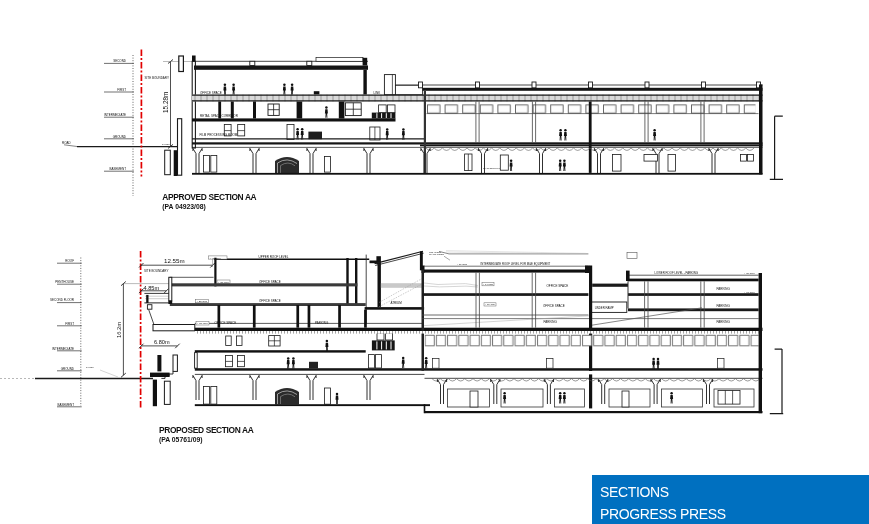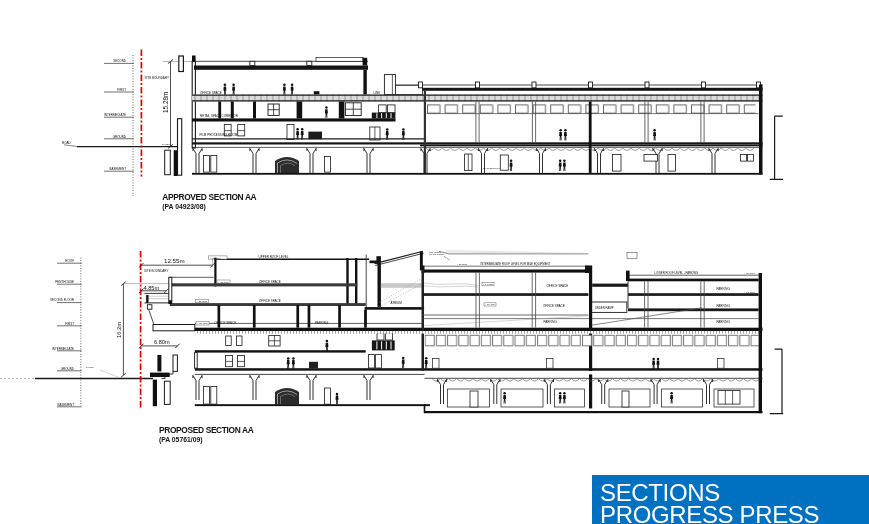--- a/index.html
+++ b/index.html
@@ -696,15 +696,15 @@
 <text x="162.3" y="209" font-size="6.8" font-weight="bold">(PA  04923/08)</text>
 
 <text x="159" y="433.4" font-size="8.4" font-weight="bold" letter-spacing="-0.35">PROPOSED SECTION AA</text>
 
 <text x="159" y="442.4" font-size="6.8" font-weight="bold">(PA  05761/09)</text>
 </g>
 </svg>
 
 <div style="position:absolute;left:591.5px;top:474.9px;width:277.5px;height:49.1px;background:#0070c0;">
 
-<div style="color:#ffffff;font-size:24px;line-height:21.7px;padding:7.2px 0 0 8.5px;letter-spacing:-0.35px;">SECTIONS<br>PROGRESS PRESS</div>
+<div style="color:#ffffff;font-size:14px;line-height:21.7px;padding:7.2px 0 0 8.5px;letter-spacing:-0.35px;">SECTIONS<br>PROGRESS PRESS</div>
 </div>
 </div>
 
 </body></html>

